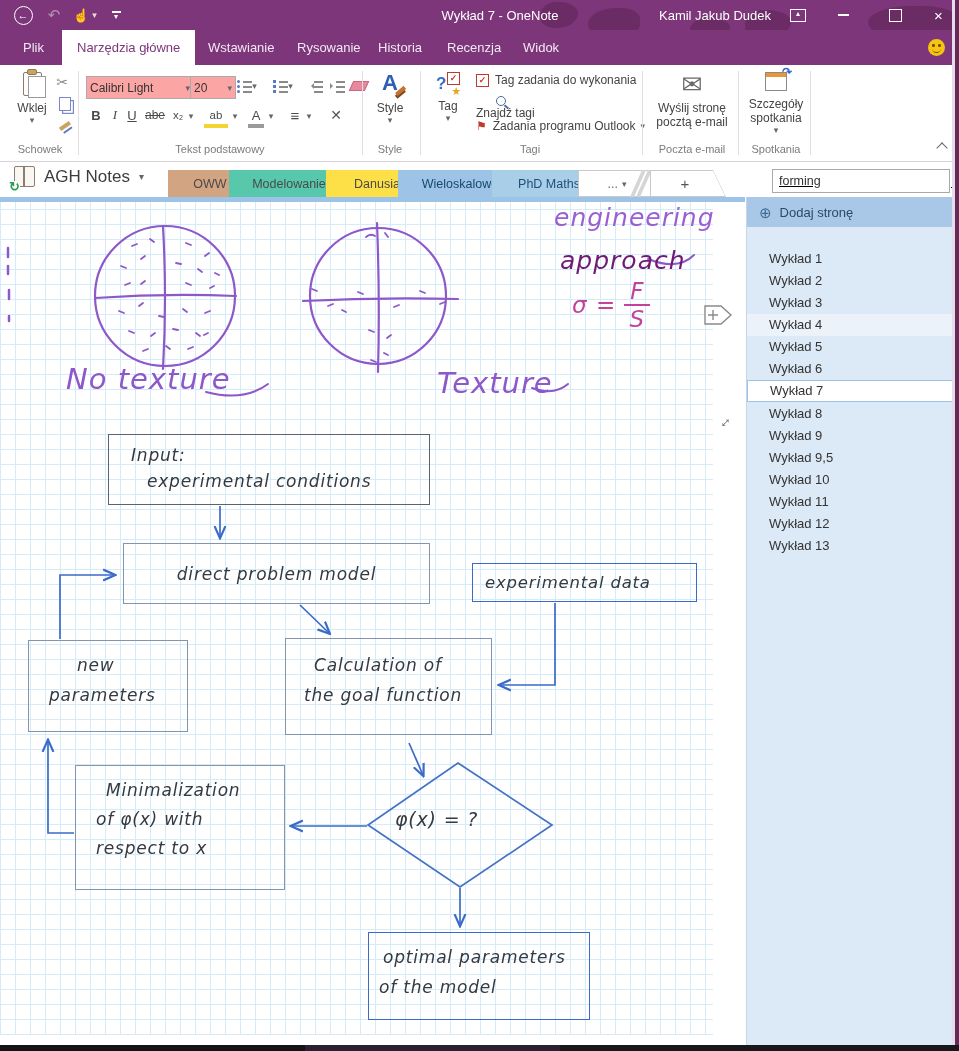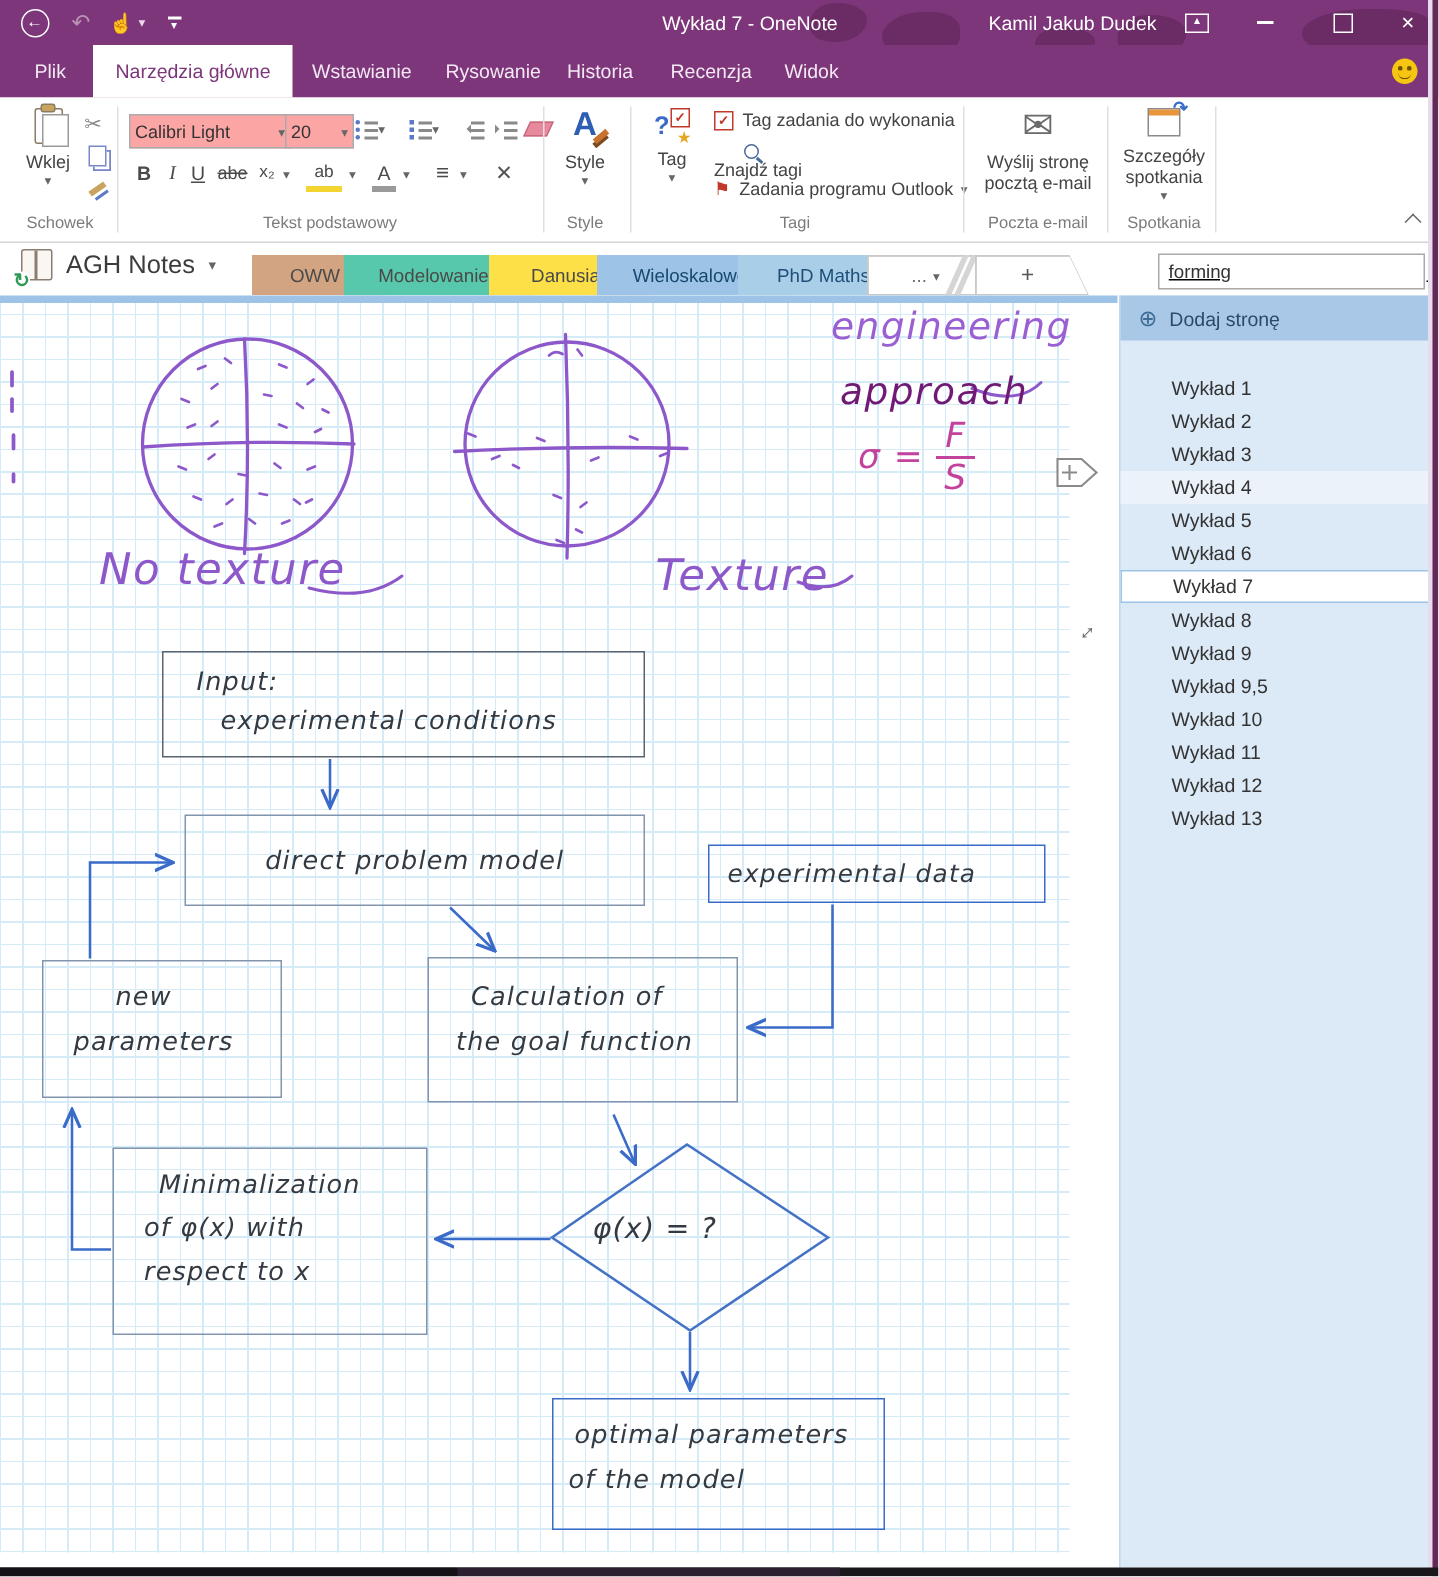--- a/index.html
+++ b/index.html
@@ -100,21 +100,21 @@
   .hand{font-family:"DejaVu Sans",sans-serif;font-style:italic;color:#333a42;letter-spacing:0.8px;}
   .fbox{position:absolute;background:transparent;}
   .frac{display:inline-flex;flex-direction:column;align-items:center;vertical-align:middle;}
   .frac .num{padding:0 6px;border-bottom:2.2px solid #c2429e;}
   .resz{position:absolute;left:716px;top:210px;color:#6a6a6a;font-size:15px;transform:rotate(-45deg);}
 
   
   .sidebar{position:absolute;left:746px;top:197px;width:206px;height:848px;background:#dce9f6;border-left:1px solid #c3d6ea;}
   .sb-head{position:absolute;left:0;top:0;width:206px;height:30px;background:#a9c8e8;display:flex;align-items:center;gap:8px;padding-left:12px;box-sizing:border-box;font-size:13px;color:#2b4a6b;}
   .plus-circ{color:#3f6b95;font-size:15px;line-height:1;}
-  .page-row{position:absolute;left:0;width:206px;height:22px;line-height:22px;font-size:13px;color:#333;padding-left:34px;box-sizing:border-box;}
+  .page-row{position:absolute;left:0;width:206px;height:22px;line-height:22px;font-size:13px;color:#333;padding-left:22px;box-sizing:border-box;}
   .page-row.hl{background:#ebf2fa;}
   .page-row.sel{background:#fff;border:1px solid #9dc3e6;border-right:none;line-height:20px;}
 
   
   .winborder{position:absolute;right:0;top:0;width:7px;height:1051px;background:#e7dced;border-right:4px solid #632a58;box-sizing:border-box;}
   .bottombar{position:absolute;left:0;top:1045px;width:959px;height:6px;background:#19171a;}
   .bottombar .seg1{position:absolute;left:0;top:0;width:305px;height:6px;background:#141216;}
   .bottombar .seg2{position:absolute;left:305px;top:0;width:255px;height:6px;background:#2a2030;}
 
   svg.inkoverlay{position:absolute;left:0;top:0;pointer-events:none;}

